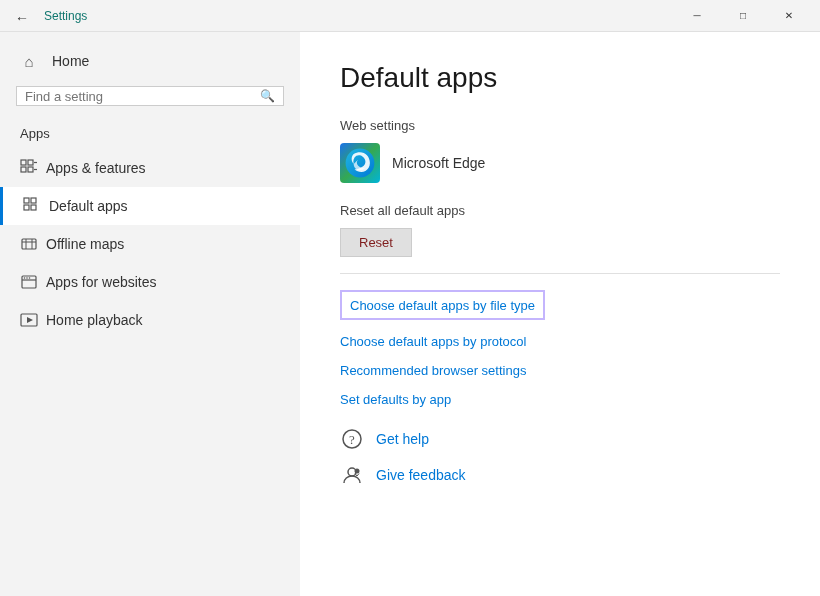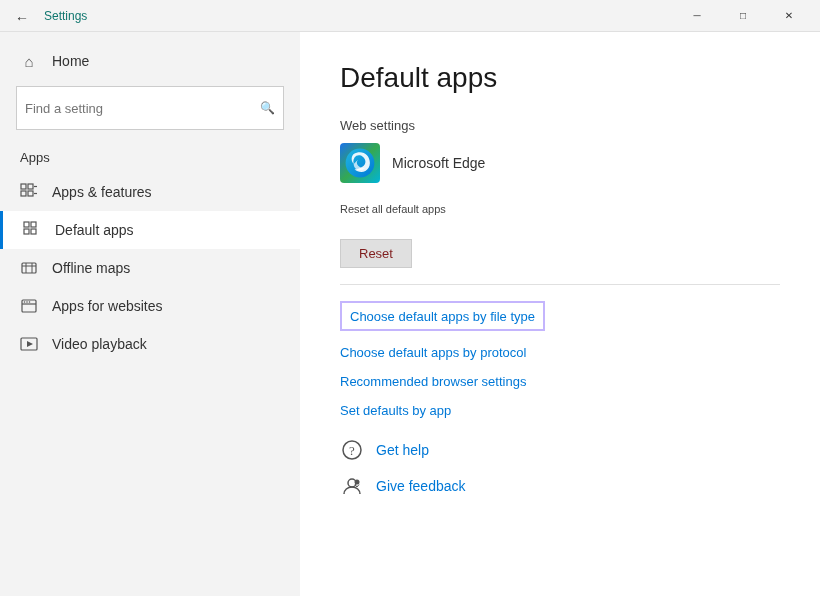--- a/index.html
+++ b/index.html
@@ -82,21 +82,21 @@
       font-size: 14px;
       color: #333;
     }
 
     .sidebar-search {
       margin: 8px 16px 16px;
       display: flex;
       align-items: center;
       background: #fff;
       border: 1px solid #ccc;
-      height: 44px;
+      height: 20px;
       padding: 0 8px;
     }
     .sidebar-search input {
       border: none;
       outline: none;
       flex: 1;
       font-size: 13px;
       color: #333;
       background: transparent;
     }
@@ -110,21 +110,21 @@
       font-weight: 400;
       color: #333;
       padding: 4px 20px 8px;
     }
 
     .sidebar-item {
       display: flex;
       align-items: center;
       padding: 10px 20px;
       cursor: pointer;
-      gap: 14px;
+      gap: 8px;
       font-size: 14px;
       color: #333;
       position: relative;
     }
     .sidebar-item.active {
       background: #fff;
       border-left: 3px solid #0078d7;
     }
     .sidebar-item.active .sidebar-item-label { font-weight: 500; }
 
@@ -188,23 +188,23 @@
     .app-name {
       font-size: 14px;
       color: #333;
     }
 
     .reset-section {
       margin-bottom: 16px;
     }
 
     .reset-label {
-      font-size: 11px;
+      font-size: 13px;
       color: #444;
-      margin-bottom: 24px;
+      margin-bottom: 10px;
     }
 
     .reset-button {
       background: #e0e0e0;
       border: 1px solid #ccc;
       padding: 6px 18px;
       font-size: 13px;
       color: #7f1d1d;
       cursor: pointer;
     }
@@ -356,21 +356,21 @@
       <span class="sidebar-item-label">Apps for websites</span>
     </div>
 
     <div class="sidebar-item">
       <span class="sidebar-icon">
         <svg width="18" height="18" viewBox="0 0 18 18" fill="none">
           <rect x="1" y="3" width="16" height="12" rx="1" stroke="#555" stroke-width="1.2" fill="none"></rect>
           <polygon points="7,6 7,12 13,9" fill="#555"></polygon>
         </svg>
       </span>
-      <span class="sidebar-item-label">Video playback</span>
+      <span class="sidebar-item-label">Home playback</span>
     </div>
 
   </div>
 
   <div class="content">
     <h1 class="page-title">Default apps</h1>
 
     <div class="section-label">Web settings</div>
 
     <div class="app-item">

